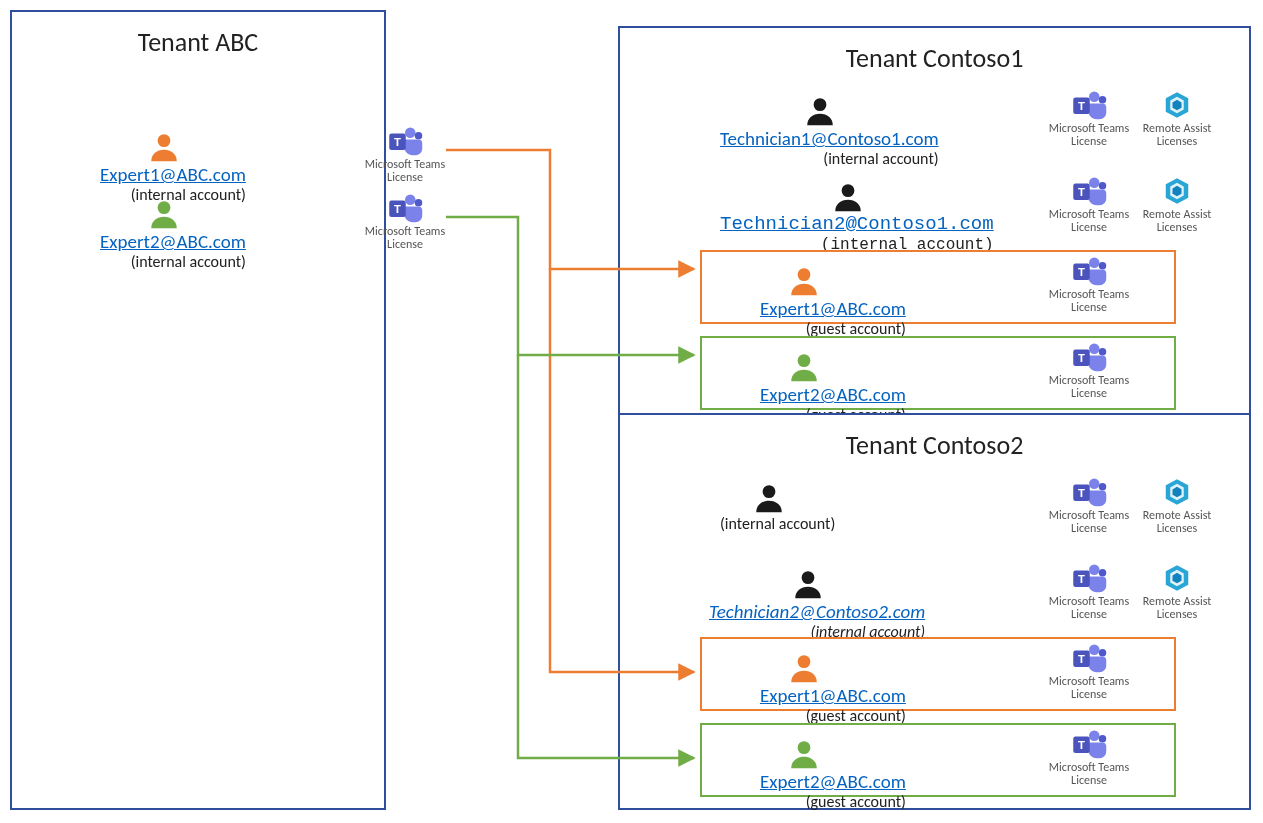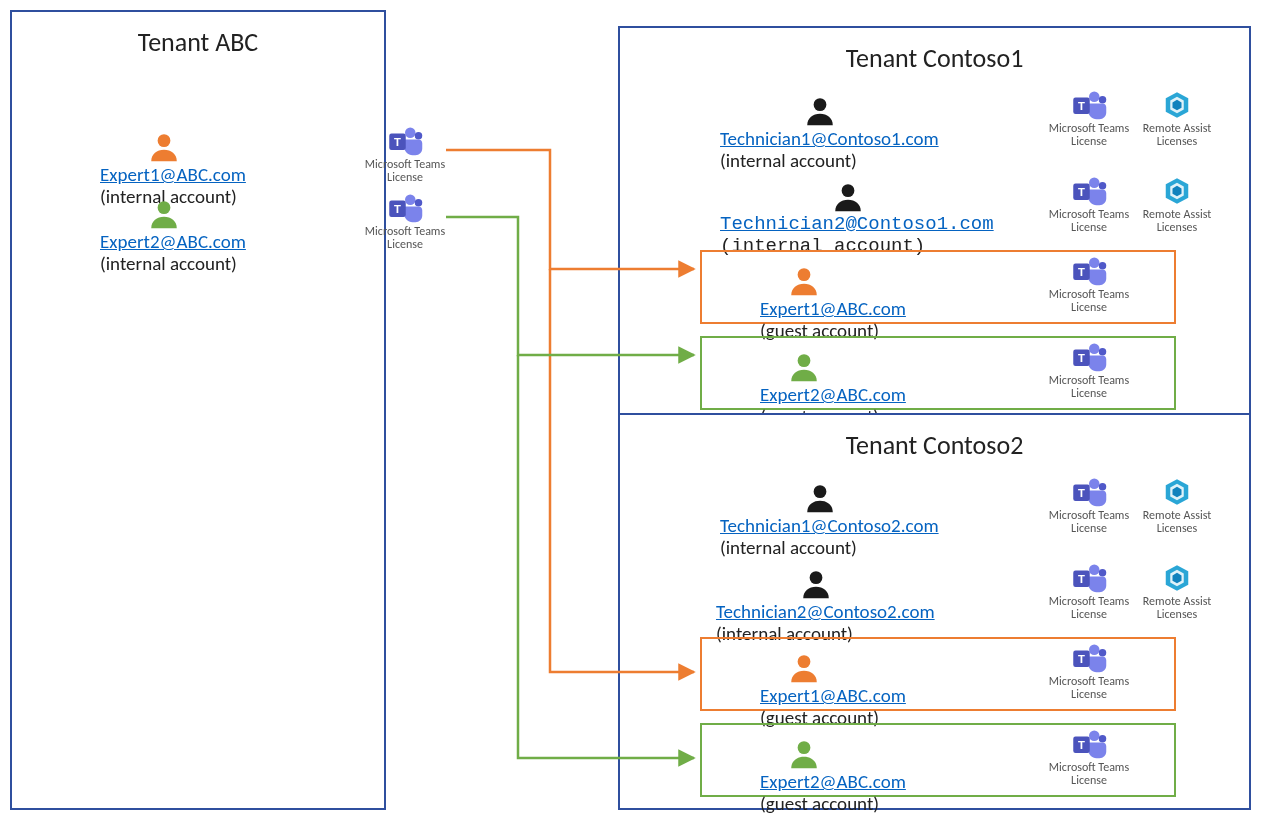--- a/index.html
+++ b/index.html
@@ -47,22 +47,22 @@
     flex-direction: column;
     line-height: 1.15;
   }
   .user-email {
     color: #0563c1;
     text-decoration: underline;
     font-size: 19px;
   }
   .user-sub {
     color: #222;
-    font-size: 19px;
-    text-align: left;
+    font-size: 16px;
+    text-align: right;
   }
   .lic-block {
     position: absolute;
     display: flex;
     flex-direction: column;
     align-items: center;
     text-align: center;
     line-height: 1.05;
   }
   .lic-caption {
@@ -252,21 +252,20 @@
 
   <div class="tenant-box" style="left:608px; top:403px; width:633px; height:397px;">
     <div class="tenant-title">Tenant Contoso2</div>
 
     <div class="user-row" style="left:100px; top:66px;">
       <svg class="user-icon" viewBox="0 0 24 24">
           <circle cx="12" cy="7.5" r="4.5" fill="#1a1a1a"></circle>
           <path d="M3 22c0-5 4-8 9-8s9 3 9 8" fill="#1a1a1a"></path>
         </svg>
       <div class="user-text">
-        <a class="user-email" href="#">Technician1@Contoso2.com</a>
         <span class="user-sub">(internal account)</span>
       </div>
     </div>
     <div class="lic-block" style="left:428px; top:62px; width:82px;">
       <svg class="teams-icon" viewBox="0 0 48 40">
           <circle cx="31" cy="9" r="7" fill="#7b83eb"></circle>
           <circle cx="42" cy="13" r="5" fill="#5059c9"></circle>
           <path d="M20 18h22c3 0 5 2 5 5v7c0 5-4 9-9 9h-4c-6 0-11-5-11-11z" fill="#7b83eb"></path>
           <rect x="3" y="10" width="22" height="22" rx="3" fill="#4b53bc"></rect>
           <text x="14" y="26" font-size="15" font-weight="bold" fill="#fff" text-anchor="middle" font-family="Arial">T</text>
@@ -275,21 +274,21 @@
     </div>
     <div class="lic-block" style="left:516px; top:62px; width:82px;">
       <svg class="ra-icon" viewBox="0 0 40 40">
           <polygon points="20,3 35,11 35,29 20,37 5,29 5,11" fill="#2aa6d6"></polygon>
           <polygon points="20,9 29,14 29,26 20,31 11,26 11,14" fill="#ffffff" opacity="0.85"></polygon>
           <polygon points="20,13 26,16.5 26,23.5 20,27 14,23.5 14,16.5" fill="#1182bd"></polygon>
         </svg>
       <span class="lic-caption">Remote Assist Licenses</span>
     </div>
 
-    <div class="user-row" style="left:96px; top:152px;">
+    <div class="user-row" style="left:89px; top:152px;font-style:italic;">
       <svg class="user-icon" viewBox="0 0 24 24">
           <circle cx="12" cy="7.5" r="4.5" fill="#1a1a1a"></circle>
           <path d="M3 22c0-5 4-8 9-8s9 3 9 8" fill="#1a1a1a"></path>
         </svg>
       <div class="user-text">
         <a class="user-email" href="#">Technician2@Contoso2.com</a>
         <span class="user-sub">(internal account)</span>
       </div>
     </div>
     <div class="lic-block" style="left:428px; top:148px; width:82px;">

